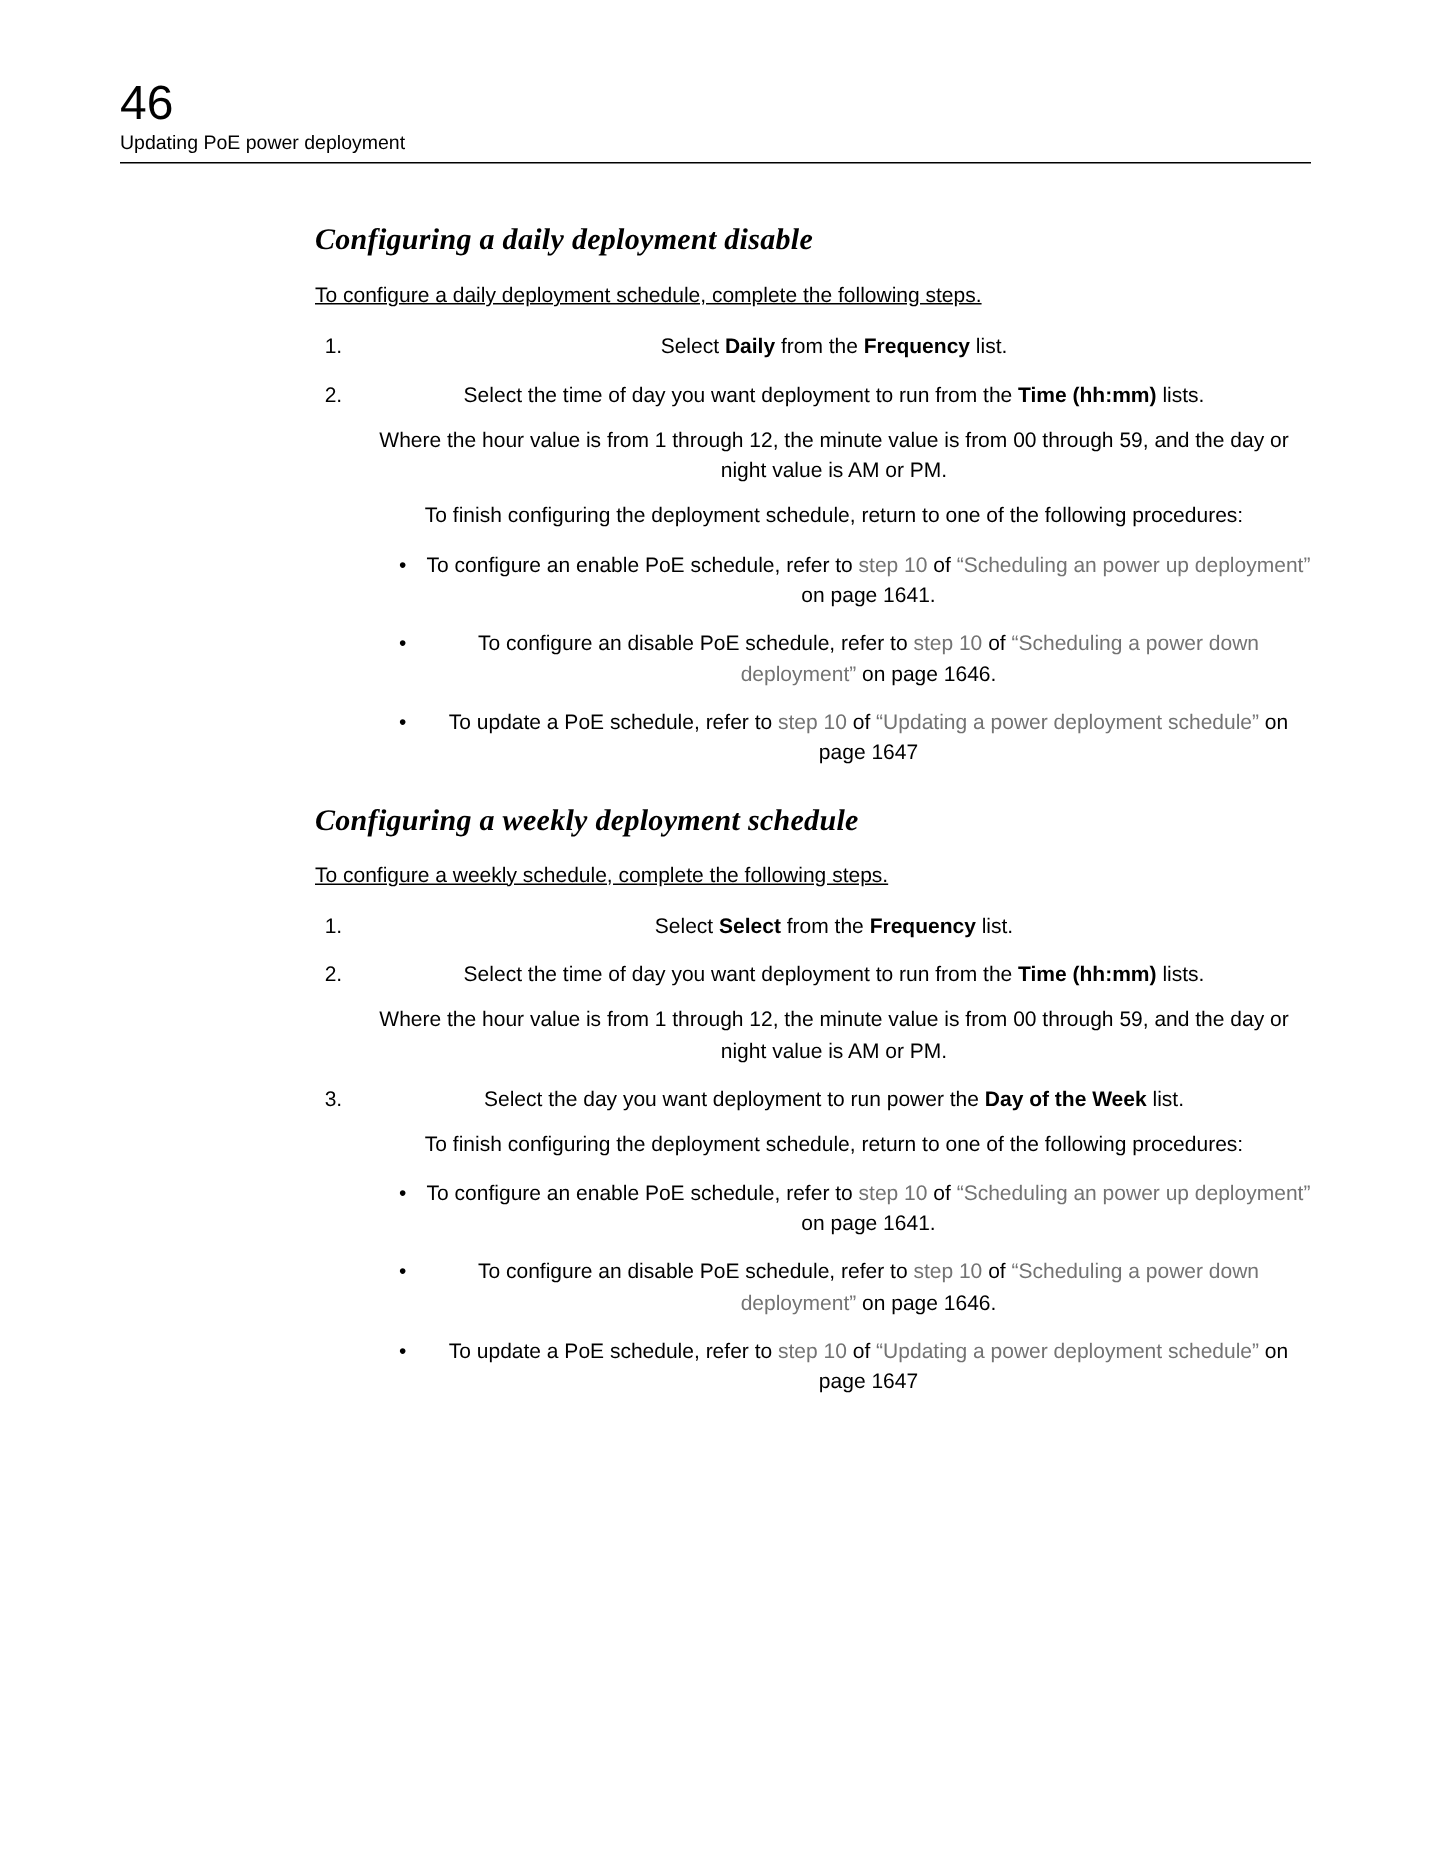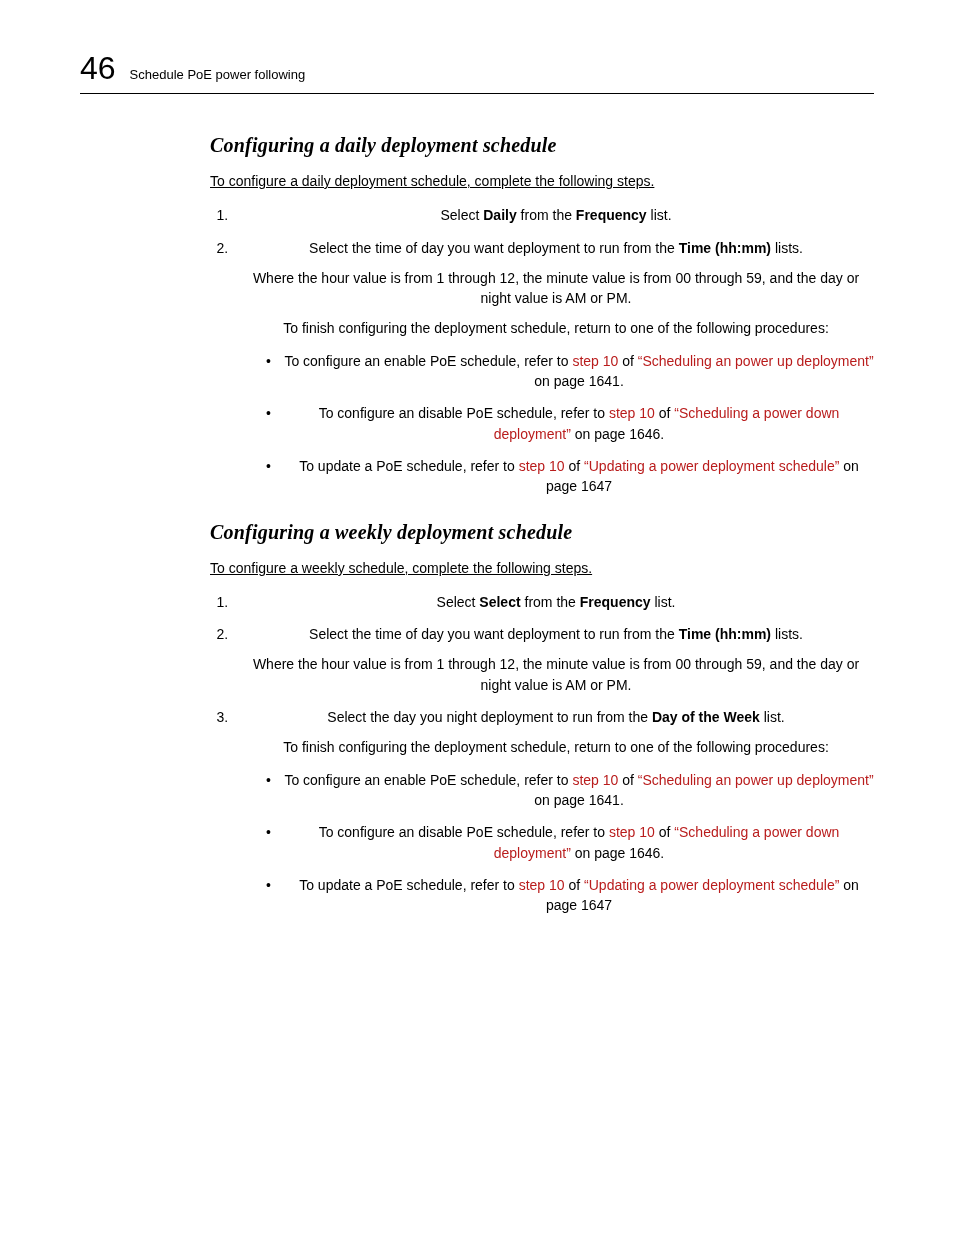--- a/index.html
+++ b/index.html
@@ -14,20 +14,21 @@
   .page {
     padding: 50px 80px 60px 80px;
     box-sizing: border-box;
   }
   .page-head {
     display: flex;
     align-items: baseline;
     border-bottom: 1px solid #000;
     padding-bottom: 6px;
     margin-bottom: 40px;
+    flex-direction: column;
   }
   .chapnum {
     font-size: 32px;
     font-weight: 400;
     margin-right: 14px;
   }
   .chaptitle {
     font-size: 13px;
   }
   .content {
@@ -73,35 +74,35 @@
     line-height: 1.45;
   }
   ul.bullets > li::before {
     content: "•";
     position: absolute;
     left: 0;
     top: 0;
     font-size: 14px;
   }
   .b { font-weight: bold; }
-  .link { color: #b91c1c; }
+  .link { color: #737373; }
 </style>
 </head>
 <body>
 
 <div class="page">
 
   <div class="page-head">
     <span class="chapnum">46</span>
-    <span class="chaptitle">Schedule PoE power following</span>
+    <span class="chaptitle">Updating PoE power deployment</span>
   </div>
 
   <div class="content">
 
-    <div class="h2">Configuring a daily deployment schedule</div>
+    <div class="h2">Configuring a daily deployment disable</div>
     <p class="para">To configure a daily deployment schedule, complete the following steps.</p>
 
     <ol class="steps">
       <li>
         <span>Select </span><span class="b">Daily</span><span> from the </span><span class="b">Frequency</span><span> list.</span>
       </li>
       <li>
         <span>Select the time of day you want deployment to run from the </span><span class="b">Time (hh:mm)</span><span> lists.</span>
         <p class="subpara">Where the hour value is from 1 through 12, the minute value is from 00 through 59, and the day or night value is AM or PM.</p>
         <p class="subpara">To finish configuring the deployment schedule, return to one of the following procedures:</p>
@@ -124,21 +125,21 @@
 
     <ol class="steps">
       <li>
         <span>Select </span><span class="b">Select</span><span> from the </span><span class="b">Frequency</span><span> list.</span>
       </li>
       <li>
         <span>Select the time of day you want deployment to run from the </span><span class="b">Time (hh:mm)</span><span> lists.</span>
         <p class="subpara">Where the hour value is from 1 through 12, the minute value is from 00 through 59, and the day or night value is AM or PM.</p>
       </li>
       <li>
-        <span>Select the day you night deployment to run from the </span><span class="b">Day of the Week</span><span> list.</span>
+        <span>Select the day you want deployment to run power the </span><span class="b">Day of the Week</span><span> list.</span>
         <p class="subpara">To finish configuring the deployment schedule, return to one of the following procedures:</p>
         <ul class="bullets">
           <li>
             <span>To configure an enable PoE schedule, refer to </span><span class="link">step 10</span><span> of </span><span class="link">“Scheduling an power up deployment”</span><span> on page 1641.</span>
           </li>
           <li>
             <span>To configure an disable PoE schedule, refer to </span><span class="link">step 10</span><span> of </span><span class="link">“Scheduling a power down deployment”</span><span> on page 1646.</span>
           </li>
           <li>
             <span>To update a PoE schedule, refer to </span><span class="link">step 10</span><span> of </span><span class="link">“Updating a power deployment schedule”</span><span> on page 1647</span>

